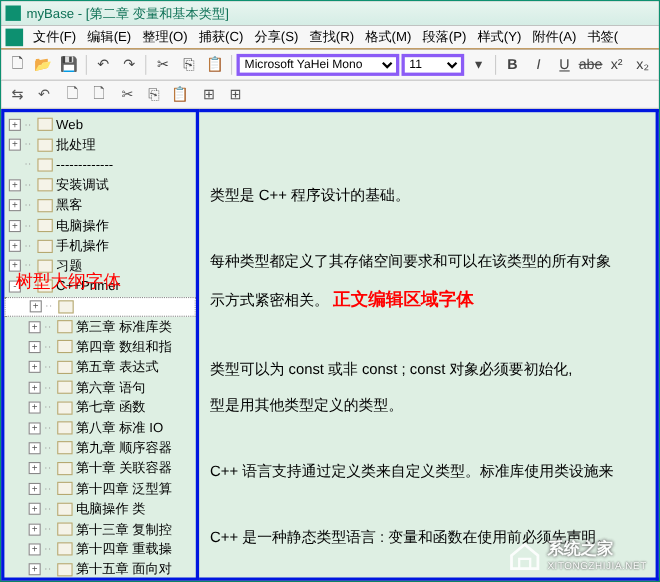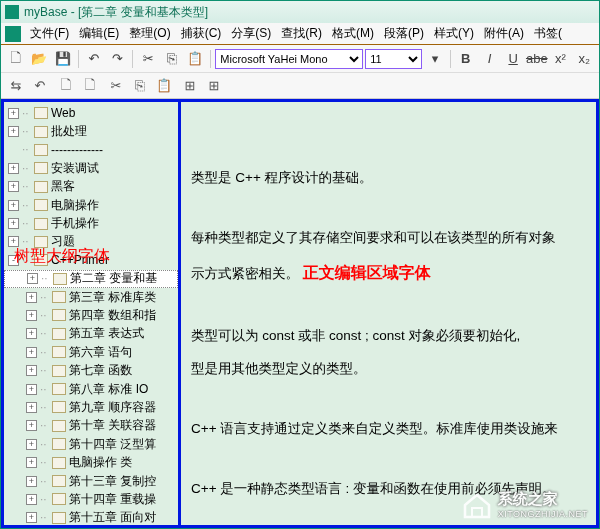--- a/index.html
+++ b/index.html
@@ -6,21 +6,21 @@
 body{width:600px;height:529px;overflow:hidden;background:#f0f0f0;position:relative}
 .win{width:600px;height:529px;border:1px solid #0d9070;background:#000000;display:flex;flex-direction:column}
 .titlebar{height:22px;background:linear-gradient(#e8f5f0,#d5ede5);display:flex;align-items:center;padding:0 4px;font-size:12px;color:#0d7055}
 .titlebar .ico{width:14px;height:14px;background:#0d9070;margin-right:5px}
 .menubar{height:22px;background:#f7f7f7;display:flex;align-items:center;padding:0 4px;font-size:12px;gap:0;border-bottom:1px solid #a16207}
 .menubar span{padding:2px 5px;cursor:default}
 .menubar .mico{width:16px;height:16px;background:#0d9070;margin-right:4px}
 .tb{height:28px;background:#f7f7f7;display:flex;align-items:center;padding:2px 4px;border-bottom:1px solid #ddd;gap:2px}
 .tb .btn{width:22px;height:22px;display:flex;align-items:center;justify-content:center;font-size:13px;color:#444}
 .tb .sep{width:1px;height:18px;background:#ccc;margin:0 2px}
-.tb select,.tb input{font-size:11px;height:20px;border:1px solid #8b5cf6;background:#fff}
+.tb select,.tb input{font-size:11px;height:20px;border:3px solid #8b5cf6;background:#fff}
 .tb .fontsel{width:150px}
 .tb .sizesel{width:58px}
 .tb .b{font-weight:bold}
 .tb .i{font-style:italic}
 .tb .u{text-decoration:underline}
 .tb .s{text-decoration:line-through}
 .tb2{height:26px;background:#f7f7f7;display:flex;align-items:center;padding:2px 4px;border-bottom:1px solid #ccc;gap:2px}
 .tb2 .btn{width:22px;height:22px;display:flex;align-items:center;justify-content:center;font-size:13px;color:#555}
 .main{flex:1;display:flex;overflow:hidden}
 .tree{width:180px;border:3px solid #0016e0;background:#deefe3;overflow:hidden;font-size:12px;padding:2px 0;position:relative}
@@ -162,21 +162,20 @@
         <div class="node lv1">
           <div class="exp">-</div>
           <span class="dots">··</span>
           <div class="fico"></div>
           <span>C++Primer</span>
         </div>
         <div class="node lv2 sel">
           <div class="exp">+</div>
           <span class="dots">··</span>
           <div class="fico"></div>
-          <span>第二章   变量和基</span>
         </div>
         <div class="node lv2">
           <div class="exp">+</div>
           <span class="dots">··</span>
           <div class="fico"></div>
           <span>第三章   标准库类</span>
         </div>
         <div class="node lv2">
           <div class="exp">+</div>
           <span class="dots">··</span>

